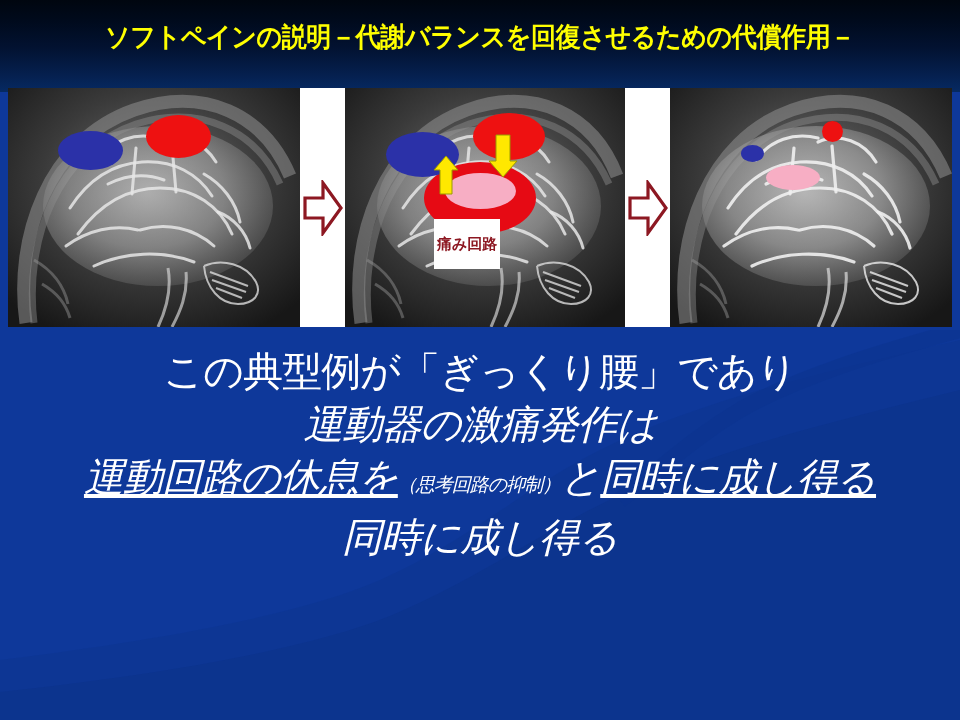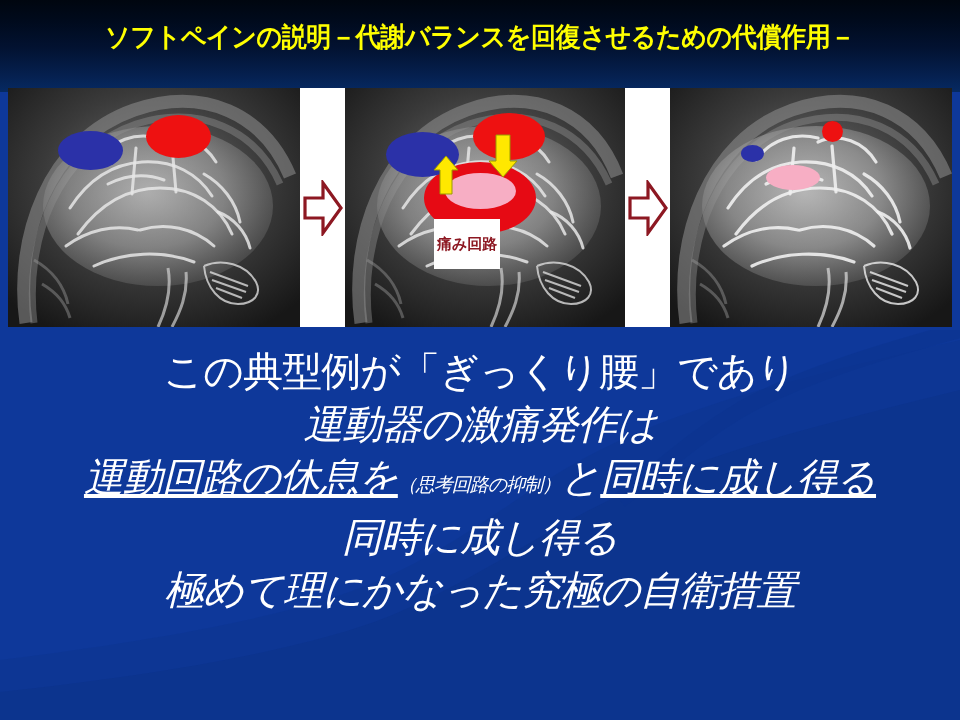--- a/index.html
+++ b/index.html
@@ -370,18 +370,17 @@
     <span class="line white">この典型例が「ぎっくり腰」であり</span>
 
     <span class="line yellow">運動器の激痛発作は</span>
 
     <span class="line yellow">
       <span class="u">運動回路の休息を</span><span class="small">（思考回路の抑制）</span><span>と</span><span class="u">同時に成し得る</span>
     </span>
 
     <span class="line yellow">同時に成し得る</span>
 
-    <span class="line yellow">極めて理にかなった究極の自衛措置</span>
 
 
   </div>
 
 </div>
 
 </body></html>

